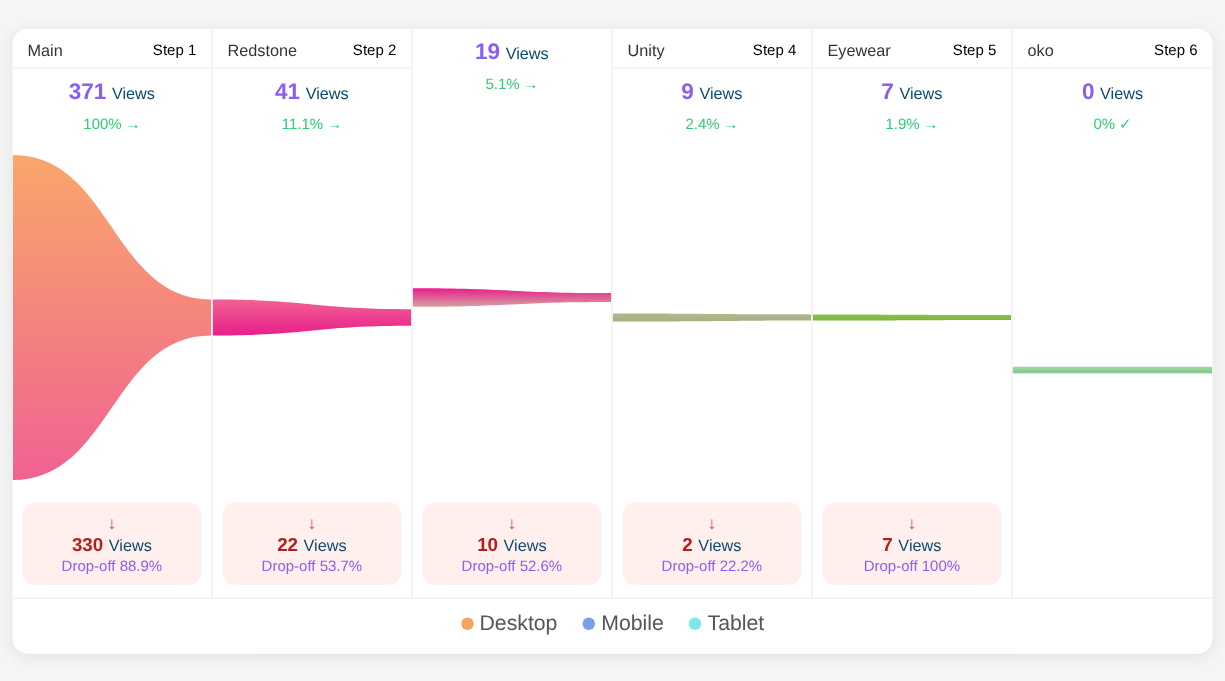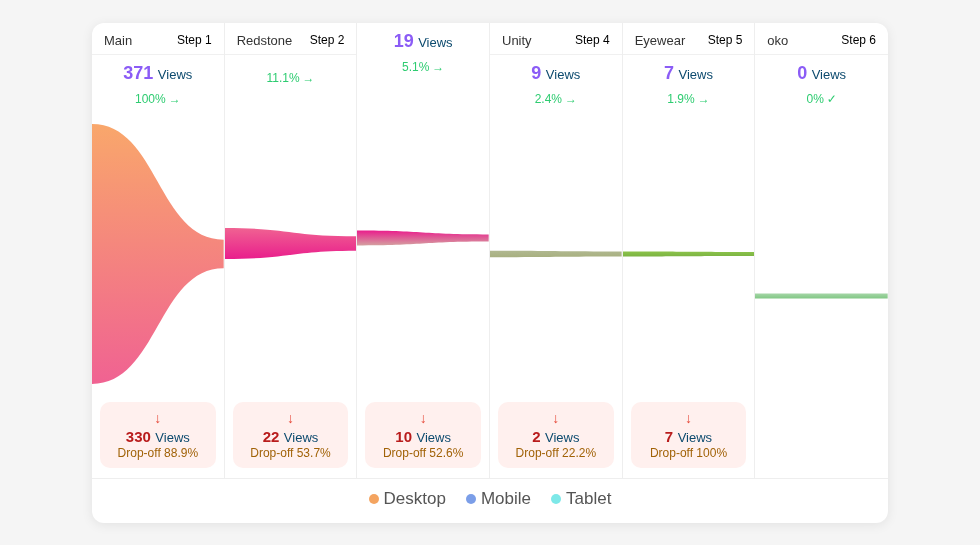--- a/index.html
+++ b/index.html
@@ -8,21 +8,21 @@
       background: #f5f5f5;
       display: flex;
       justify-content: center;
       align-items: center;
       min-height: 100vh;
     }
     .card {
       background: #fff;
       border-radius: 12px;
       padding: 0;
-      width: 796px;
+      width: 960px;
       overflow: hidden;
       box-shadow: 0 2px 12px rgba(0,0,0,0.08);
     }
     .funnel-grid {
       display: grid;
       grid-template-columns: repeat(6, 1fr);
       border-bottom: 1px solid #eee;
     }
     .step-col {
       border-right: 1px solid #eee;
@@ -95,21 +95,21 @@
       font-size: 14px;
       margin-bottom: 2px;
     }
     .dropoff-views {
       font-size: 15px;
       font-weight: 700;
       color: #b91c1c;
     }
     .dropoff-label {
       font-size: 12px;
-      color: #a16207;
+      color: #8b5cf6;
       font-weight: 500;
     }
     .legend {
       display: flex;
       justify-content: center;
       gap: 20px;
       padding: 10px 0 14px;
       font-size: 17px;
       color: #555;
     }
@@ -158,20 +158,21 @@
           <div><span class="dropoff-views">330</span> <span class="views-label">Views</span></div>
           <div class="dropoff-label">Drop-off 88.9%</div>
         </div>
       </div>
       <div class="step-col">
         <div class="step-header">
           <span class="step-name">Redstone</span>
           <span class="step-number">Step 2</span>
         </div>
         <div class="step-stats">
+          <div><span class="views-count">41</span> <span class="views-label">Views</span></div>
           <div class="pct-row">
             <span>11.1%</span>
             <span class="arrow-right">→</span>
           </div>
         </div>
         <div class="funnel-visual">
           <svg width="100%" height="100%" viewBox="0 0 160 280" preserveAspectRatio="none" style="position: absolute; top: 0px; left: 0px;">
             <defs>
               <linearGradient id="grad-1" x1="0" y1="0" x2="0" y2="1">
                 <stop offset="0%" stop-color="#f06292"></stop>

